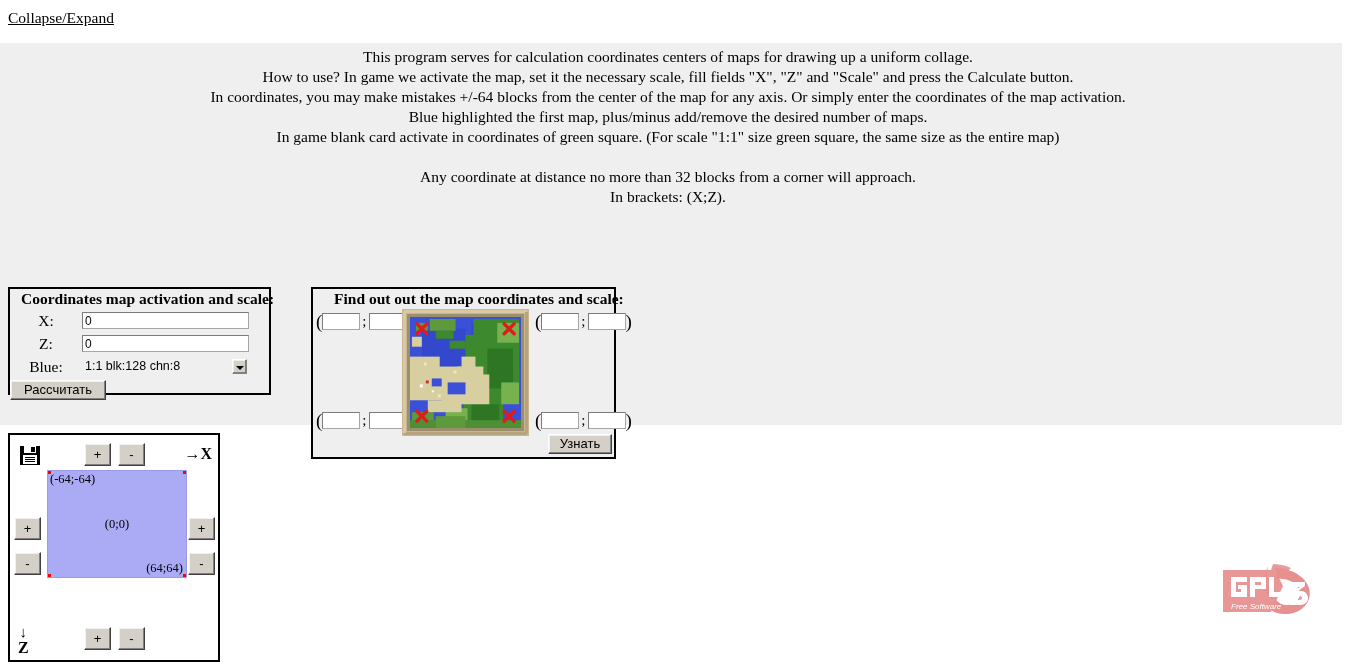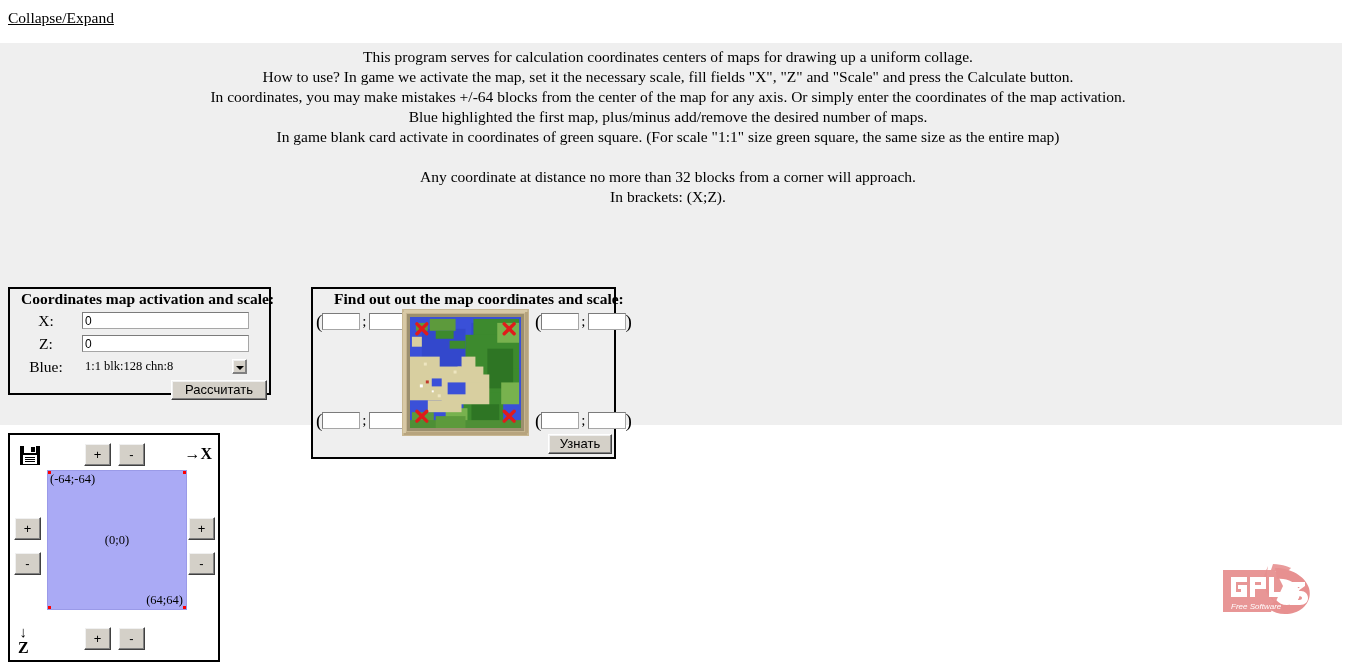--- a/index.html
+++ b/index.html
@@ -100,21 +100,21 @@
     background: #ffffff;
     font-family: "Liberation Sans", sans-serif;
     font-size: 12px;
     padding: 0 2px;
     color: #000;
   }
   .select-wrap { position: relative; width: 167px; height: 19px; }
   .select-wrap .sel-text {
     position: absolute;
     left: 3px; top: 2px;
-    font-family: Liberation Serif, serif;
+    font-family: Liberation Sans, sans-serif;
     font-size: 12.5px;
     line-height: 14px;
     color: #000;
     pointer-events: none;
   }
   .select-wrap .sel-arrow {
     position: absolute;
     right: 2px; top: 2px;
     width: 15px; height: 15px;
     background: #d4d0c8;
@@ -142,21 +142,21 @@
     border: 1px solid #ffffff;
     border-right-color: #404040;
     border-bottom-color: #404040;
     box-shadow: inset -1px -1px 0 #808080, inset 1px 1px 0 #f0f0f0;
     padding: 1px 6px 2px 6px;
     cursor: pointer;
     box-sizing: border-box;
   }
   #calc-btn-row {
     display: flex;
-    justify-content: flex-end;
+    justify-content: flex-start;
     margin-top: 3px;
     padding-right: 2px;
   }
   #calc-btn { height: 20px; min-width: 96px; }
 
   
   #find-box {
     left: 311px;
     top: 244px;
     width: 305px;
@@ -273,21 +273,21 @@
     text-align: center;
     line-height: 16px;
   }
   #axis-z .arrow { display: block; font-weight: normal; font-size: 15px; }
 
   #map-square {
     position: absolute;
     left: 37px;
     top: 35px;
     width: 140px;
-    height: 140px;
+    height: 108px;
     background: #aaaaf5;
     border: 1px solid #9a9ae8;
     box-sizing: border-box;
   }
   .corner-dot {
     position: absolute;
     width: 3px;
     height: 3px;
     background: #ff0000;
   }

